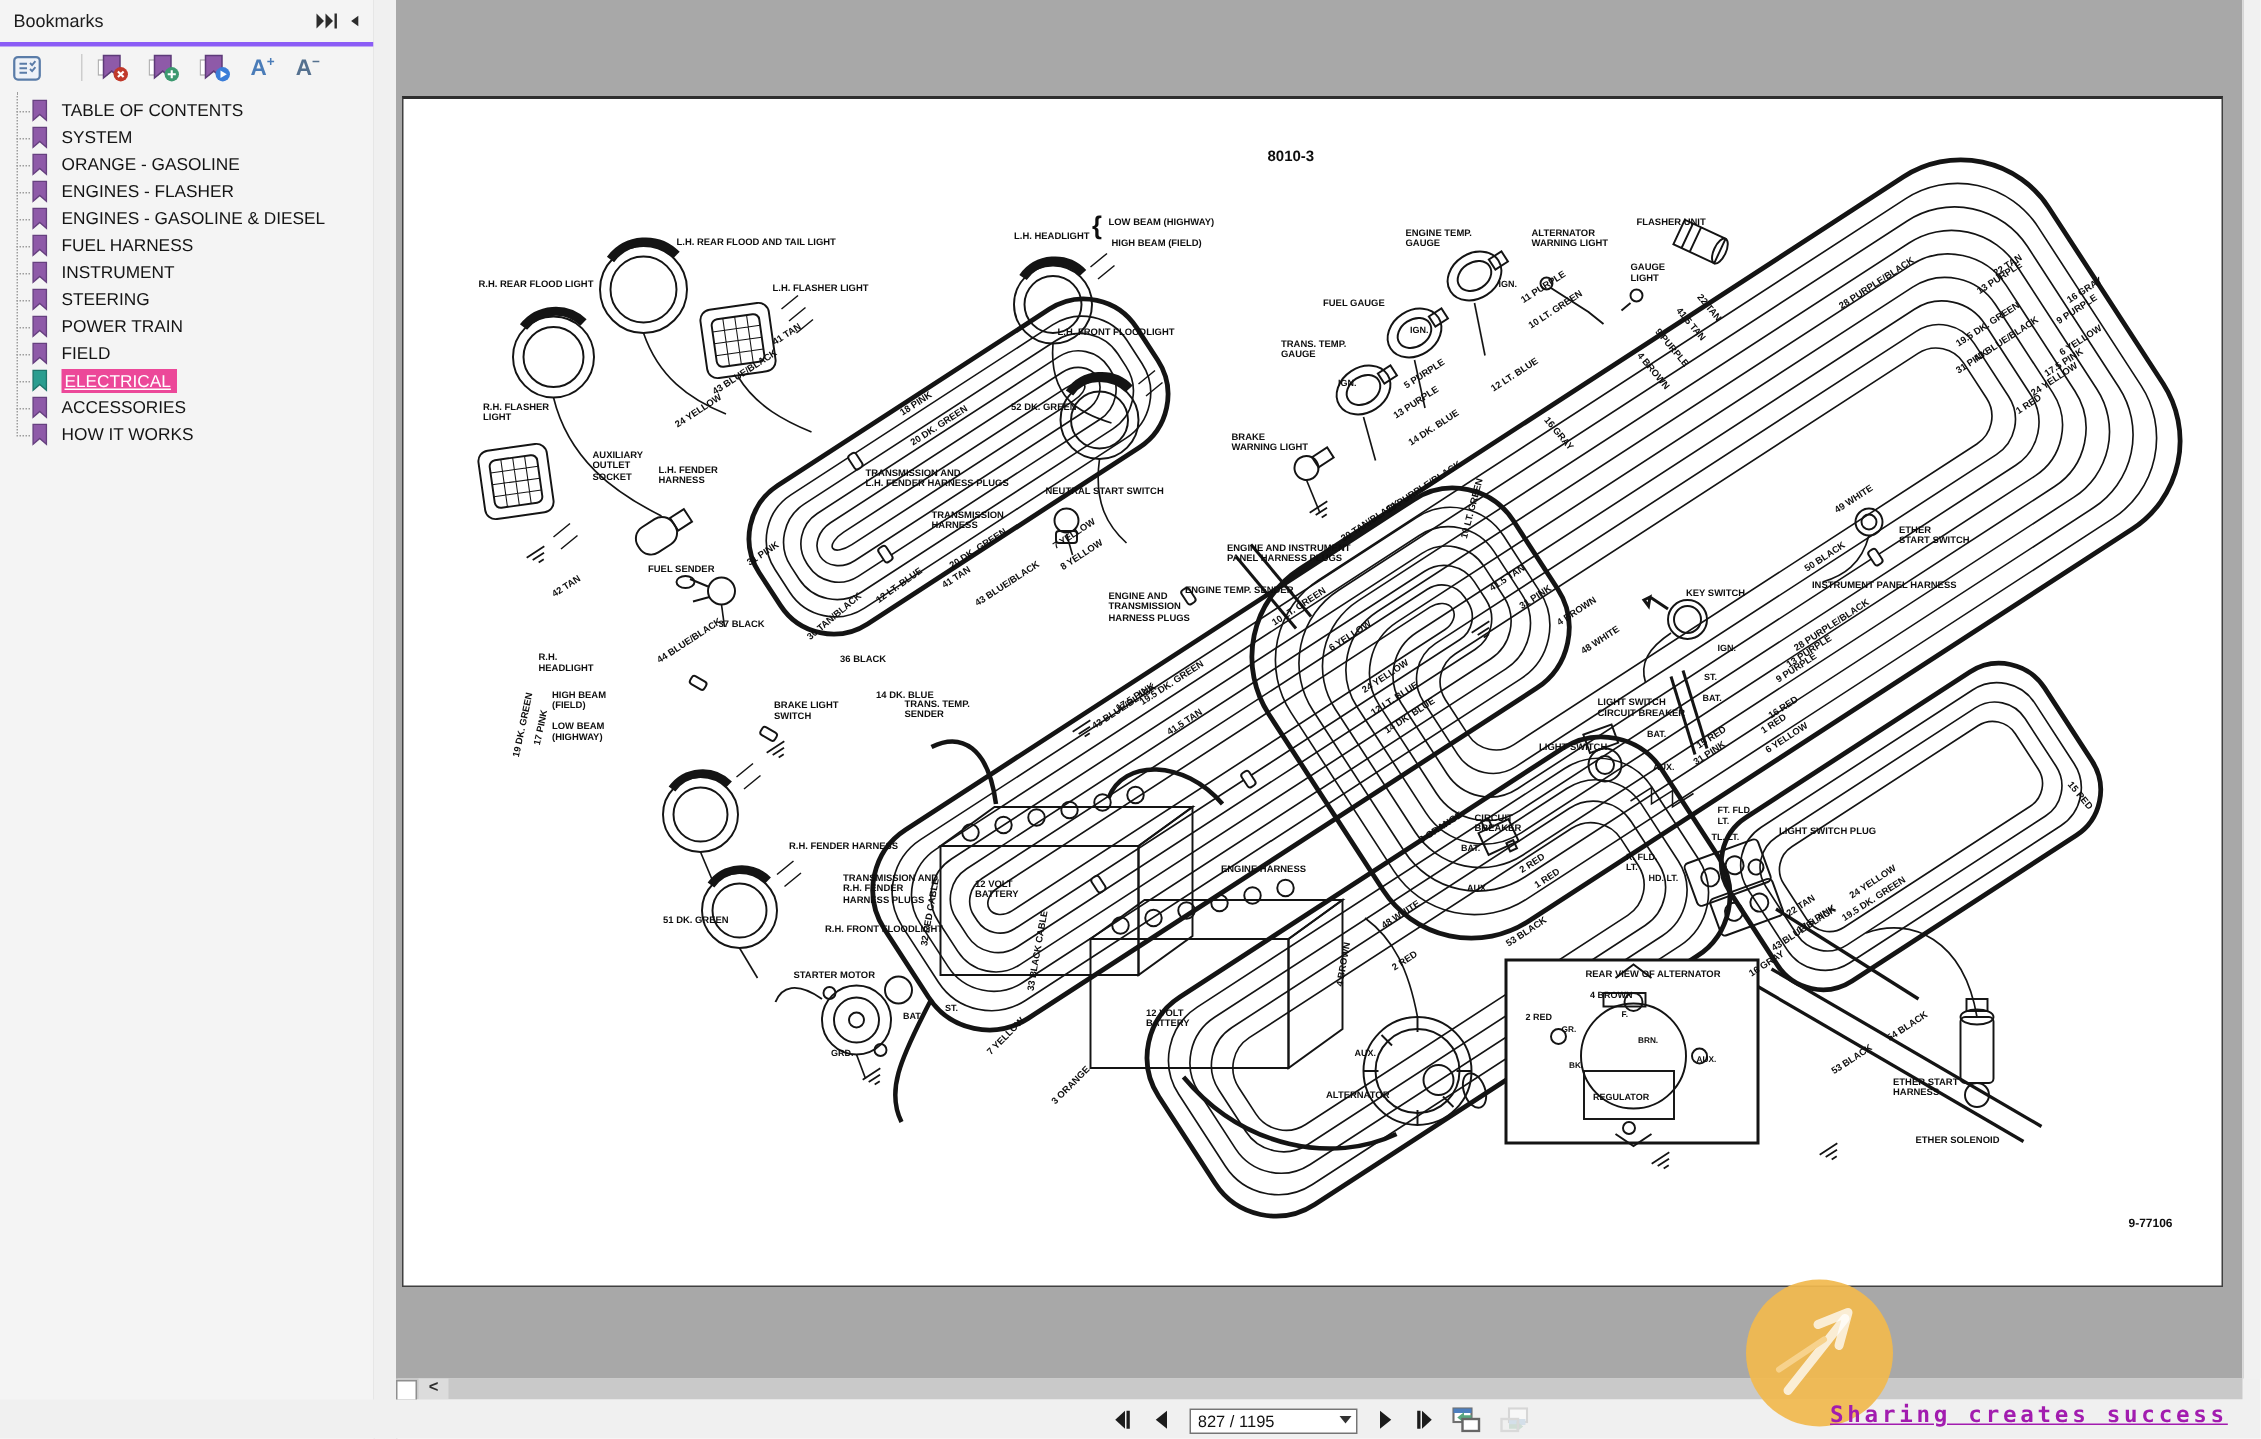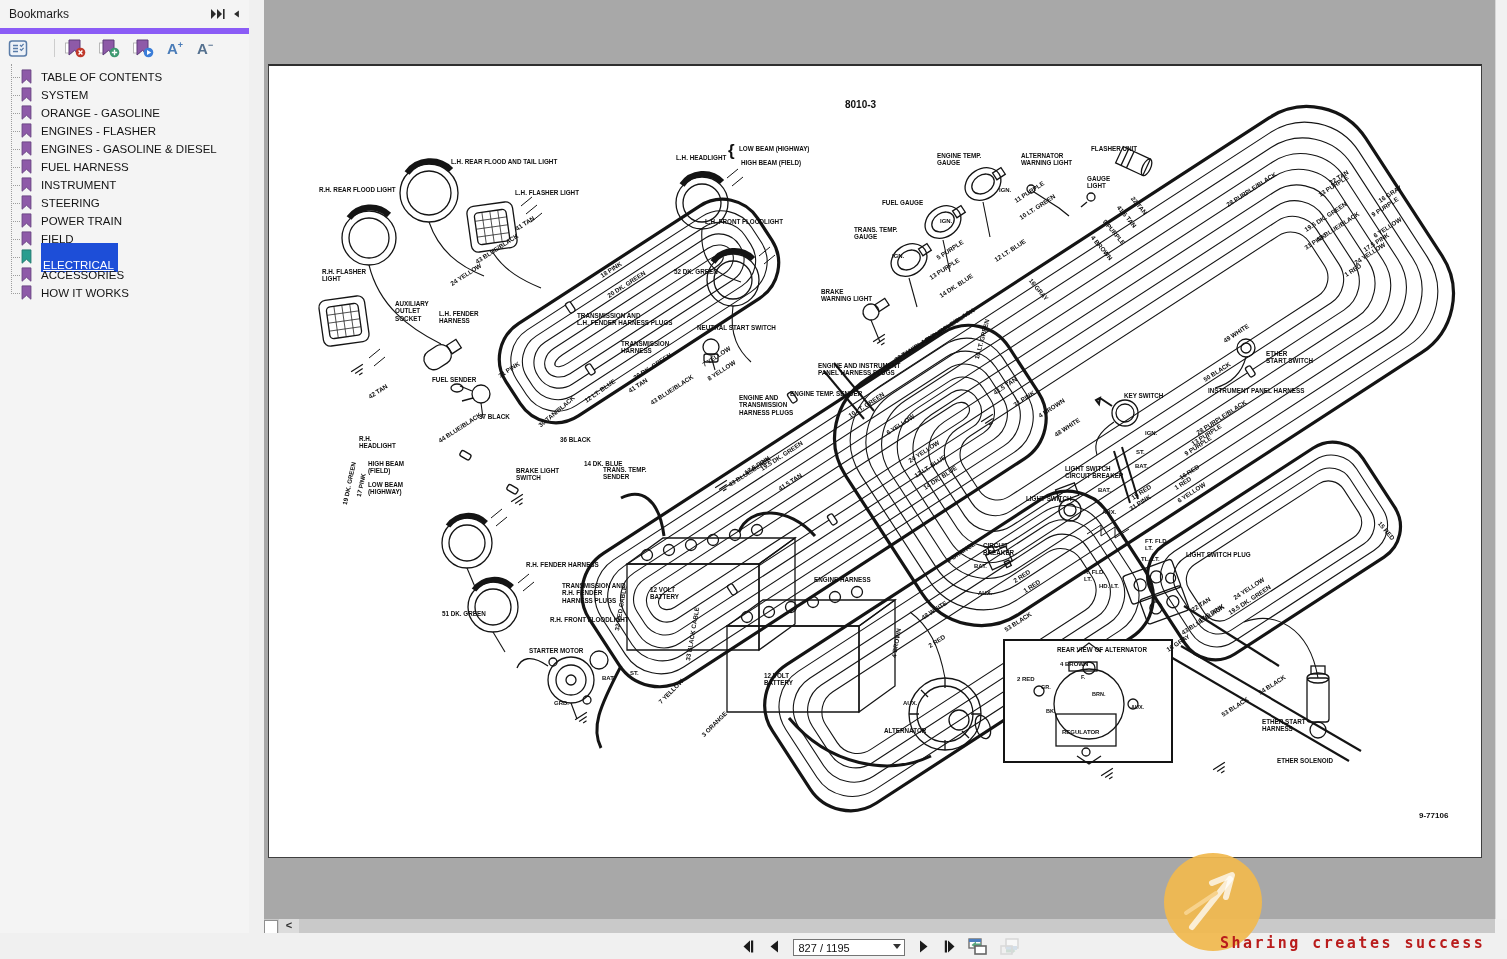--- a/index.html
+++ b/index.html
@@ -3,40 +3,40 @@
 <meta charset="utf-8">
 <style>
   html,body{margin:0;padding:0;}
   body{width:1507px;height:959px;position:relative;overflow:hidden;
        font-family:"Liberation Sans",sans-serif;background:#f0f0f0;}
 
   
   #sidebar{position:absolute;left:0;top:0;width:249px;height:959px;
            background:#f4f4f4;border-right:1px solid #c6c6c6;}
   #panel-header{height:28px;display:flex;align-items:center;padding:0 6px 0 9px;
-                border-bottom:6px solid #8b5cf6;}
+                border-bottom:3px solid #8b5cf6;}
   #panel-title{font-size:12px;color:#1c1c1c;flex:1;}
   .hdr-ic{width:16px;height:12px;margin-left:6px;}
   #bm-toolbar{height:28px;display:flex;align-items:center;padding-left:8px;}
   .tb-sep{width:1px;height:18px;background:#cdcdcd;margin:0 10px 0 12px;}
   .tb-ic{width:21px;height:19px;margin-right:13px;}
   .tb-ic:last-child{margin-right:0;}
   .a-btn{font-weight:bold;font-size:15px;color:#4a7cb8;margin-right:14px;line-height:1;}
   .a-btn sup{font-size:9px;}
   .a-btn.minus{color:#55718f;}
   #bm-list{position:relative;padding-top:6px;}
   #bm-list::before{content:"";position:absolute;left:11px;top:2px;bottom:10px;
                    border-left:1px dotted #9d9d9d;}
   .bm-row{display:flex;align-items:center;height:18px;padding-left:11px;position:relative;}
   .bm-stub{width:9px;height:0;border-top:1px dotted #9d9d9d;flex:none;}
   .bm-flag{width:13px;height:16px;flex:none;margin-right:8px;}
   .bm-flag path{fill:#8e5aa8;stroke:#66407f;stroke-width:1;}
   .bm-row.sel .bm-flag path{fill:#2a9d8f;stroke:#1e756b;}
   .bm-label{font-size:11.5px;color:#141414;white-space:nowrap;}
-  .bm-row.sel .bm-label{background:#1d4ed8;color:#fff;text-decoration:underline;padding:16px 4px 1px 2px;}
+  .bm-row.sel .bm-label{background:#ec4899;color:#fff;text-decoration:underline;padding:3px 4px 1px 2px;}
 
   
   #splitter{position:absolute;left:249px;top:0;width:15px;height:959px;
             background:#f0f0f0;border-right:1px solid #bdbdbd;}
 
   
   #canvas{position:absolute;left:264px;top:0;width:1231px;height:919px;background:#a8a8a8;}
   #page{position:absolute;left:4px;top:64px;width:1212px;height:791px;background:#ffffff;
         border:1px solid #3f3f3f;border-top:2px solid #2e2e2e;overflow:hidden;}
   #diagram-svg{position:absolute;left:0;top:0;width:100%;height:100%;}
@@ -70,21 +70,21 @@
 
   
   #watermark{position:absolute;left:1160px;top:845px;width:347px;height:114px;pointer-events:none;}
   #wm-circle{position:absolute;left:4px;top:8px;width:98px;height:98px;border-radius:50%;
              background:#f1b94f;opacity:.93;}
   #wm-arrow{position:absolute;left:4px;top:8px;width:98px;height:98px;}
   #wm-word{position:absolute;left:112px;top:-16px;font-family:"Liberation Serif",serif;
            font-weight:bold;font-style:italic;font-size:86px;letter-spacing:9px;
            color:#d9d9d9;-webkit-text-stroke:2px #ecc06c;opacity:.96;}
   #wm-tagline{position:absolute;left:60px;top:89px;font-family:"DejaVu Sans Mono",monospace;
-              font-size:15px;font-weight:bold;color:#b91c1c;letter-spacing:2.5px;white-space:nowrap;}
+              font-size:15px;font-weight:bold;color:#a21caf;letter-spacing:2.5px;white-space:nowrap;text-decoration:underline;}
 </style>
 </head>
 <body>
 
 <div id="sidebar">
   <div id="panel-header">
     <span id="panel-title">Bookmarks</span>
     <svg class="hdr-ic" viewBox="0 0 16 12">
       <polygon points="1,1 6,6 1,11" fill="#2b2b2b"></polygon>
         <polygon points="7,1 12,6 7,11" fill="#2b2b2b"></polygon>

